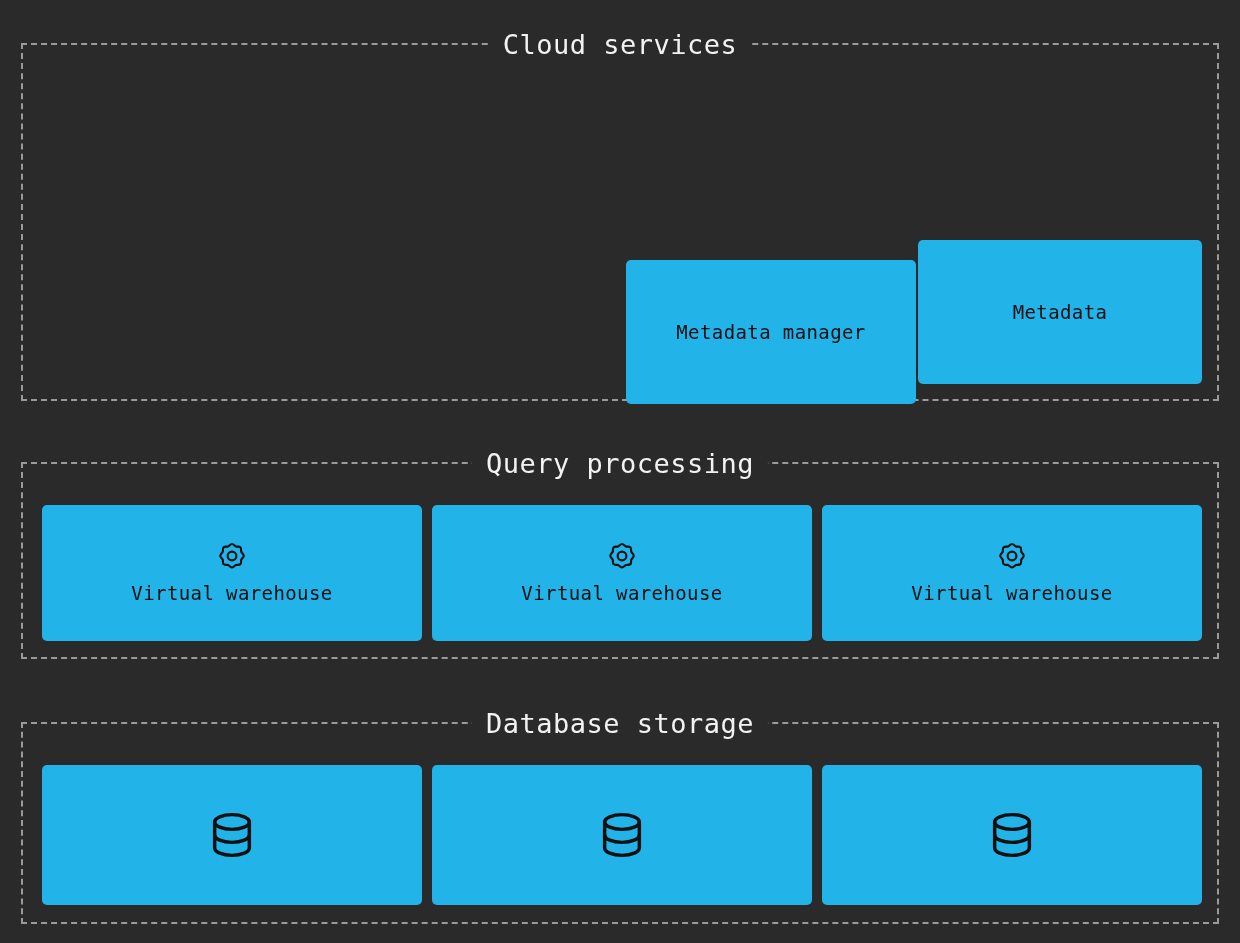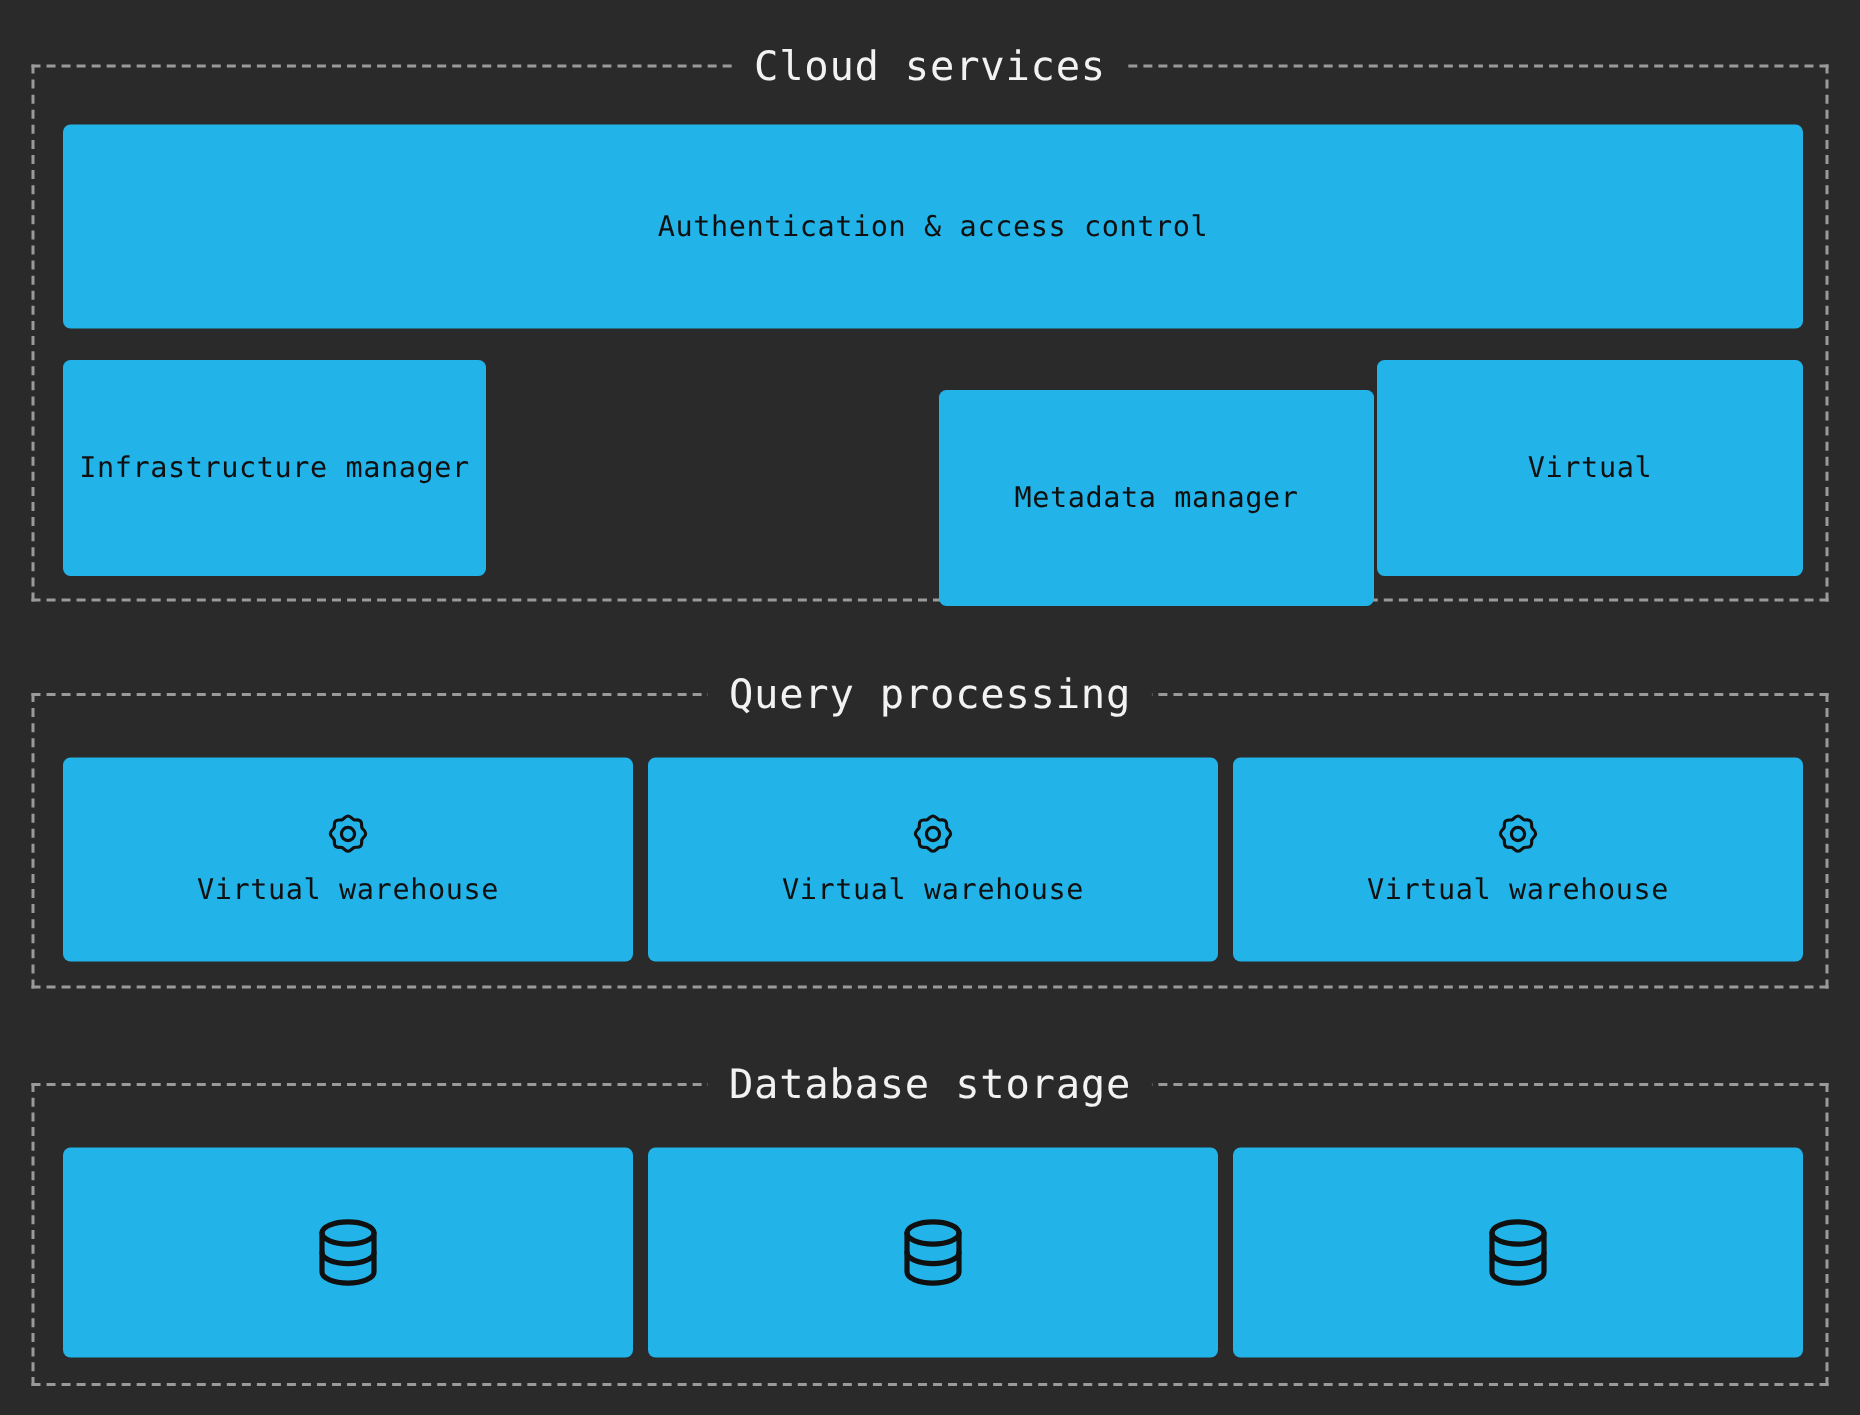--- a/index.html
+++ b/index.html
@@ -105,35 +105,29 @@
 </head>
 <body>
 
 <div class="canvas">
 
   <div class="section" id="sec-cloud">
     <div class="section-title">Cloud services</div>
 
     <div class="section-body">
 
-      <div class="card" id="card-auth">
-        <span class="card-label">Authentication &amp; access control</span>
-      </div>
-
-      <div class="card" id="card-infra">
-        <span class="card-label">Infrastructure manager</span>
-      </div>
+
 
 
       <div class="card" id="card-metadata">
         <span class="card-label">Metadata manager</span>
       </div>
 
       <div class="card" id="card-security">
-        <span class="card-label">Virtual</span>
+        <span class="card-label">Metadata</span>
       </div>
 
     </div>
   </div>
 
   <div class="section" id="sec-query">
     <div class="section-title">Query processing</div>
 
     <div class="section-body">
 

